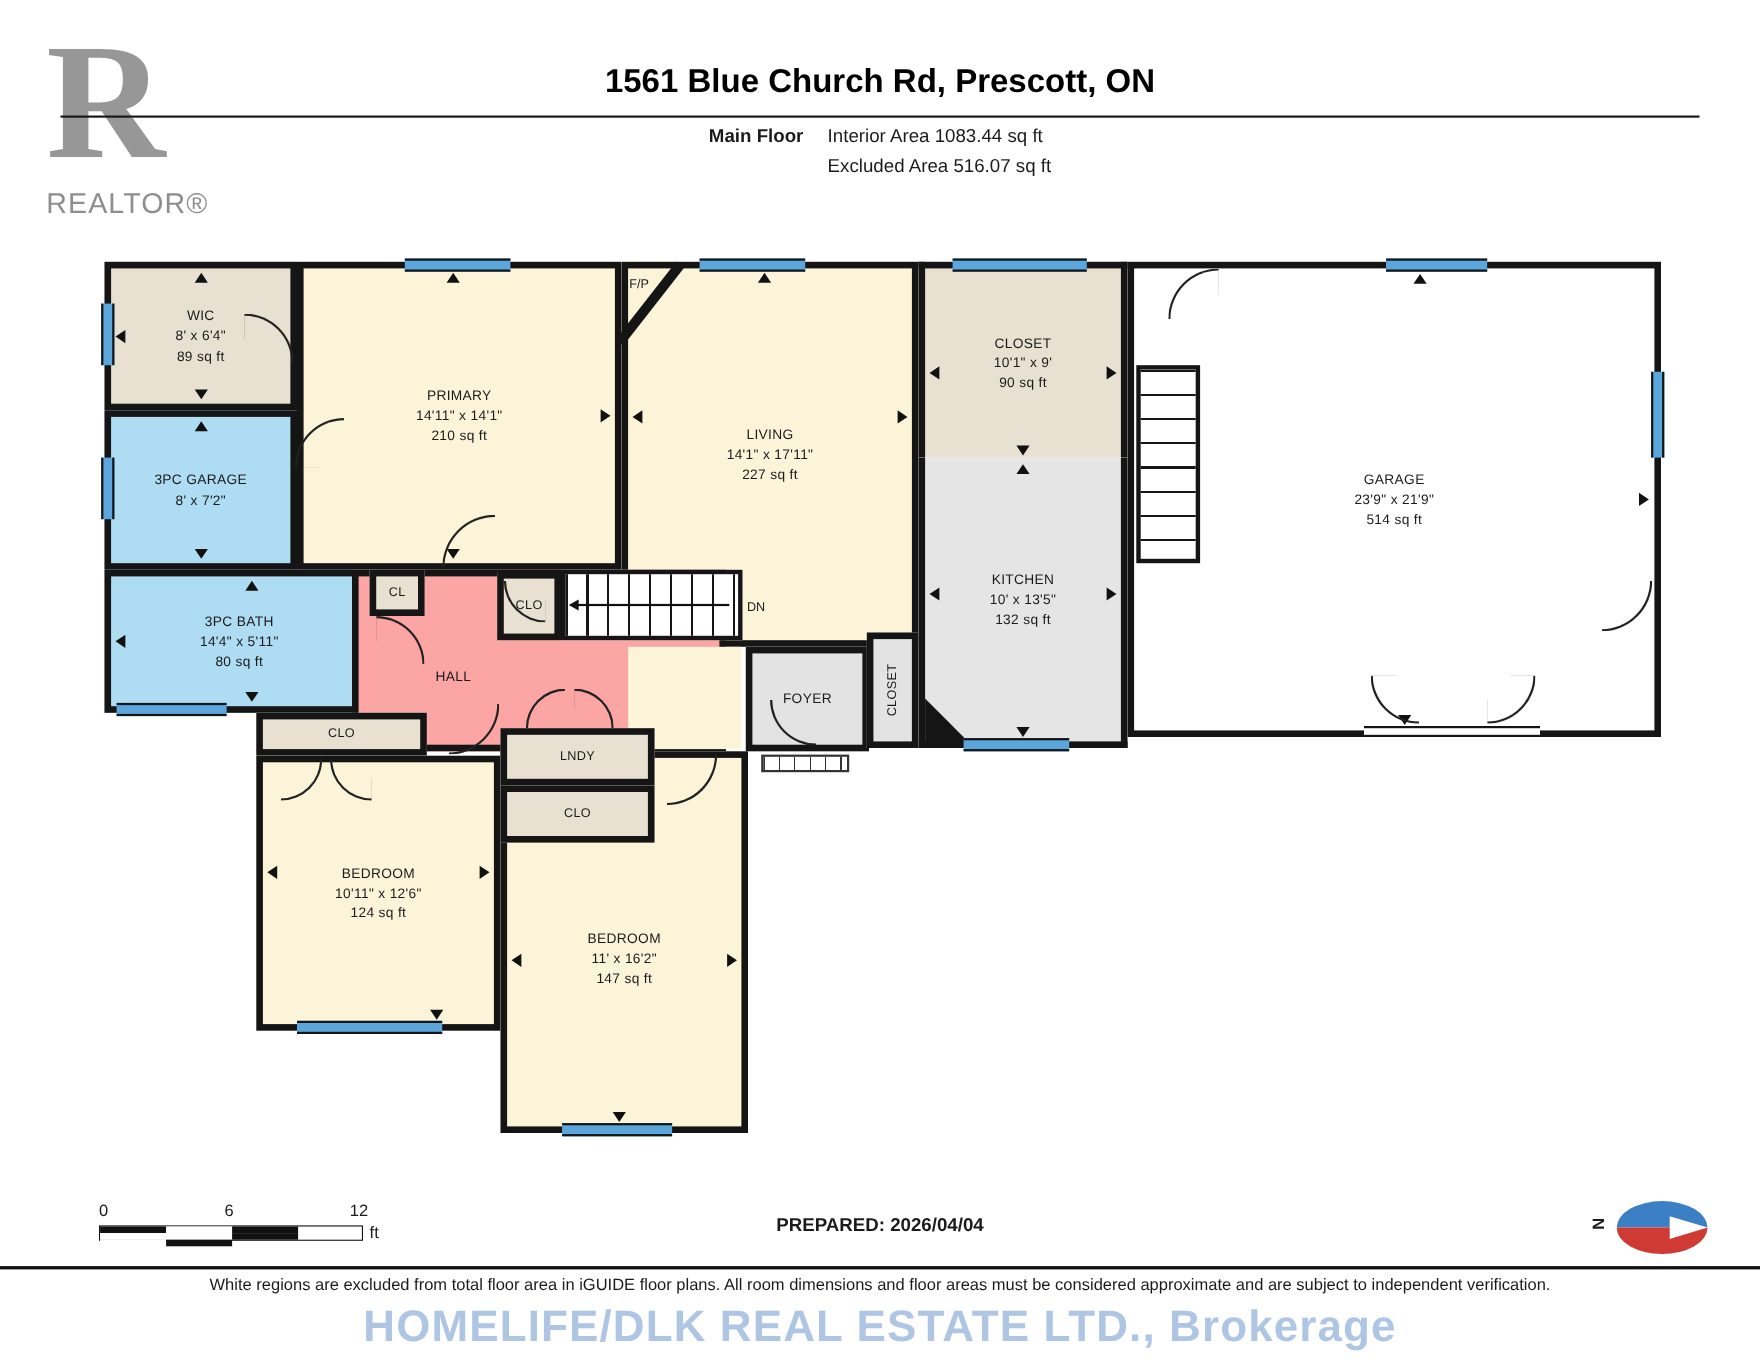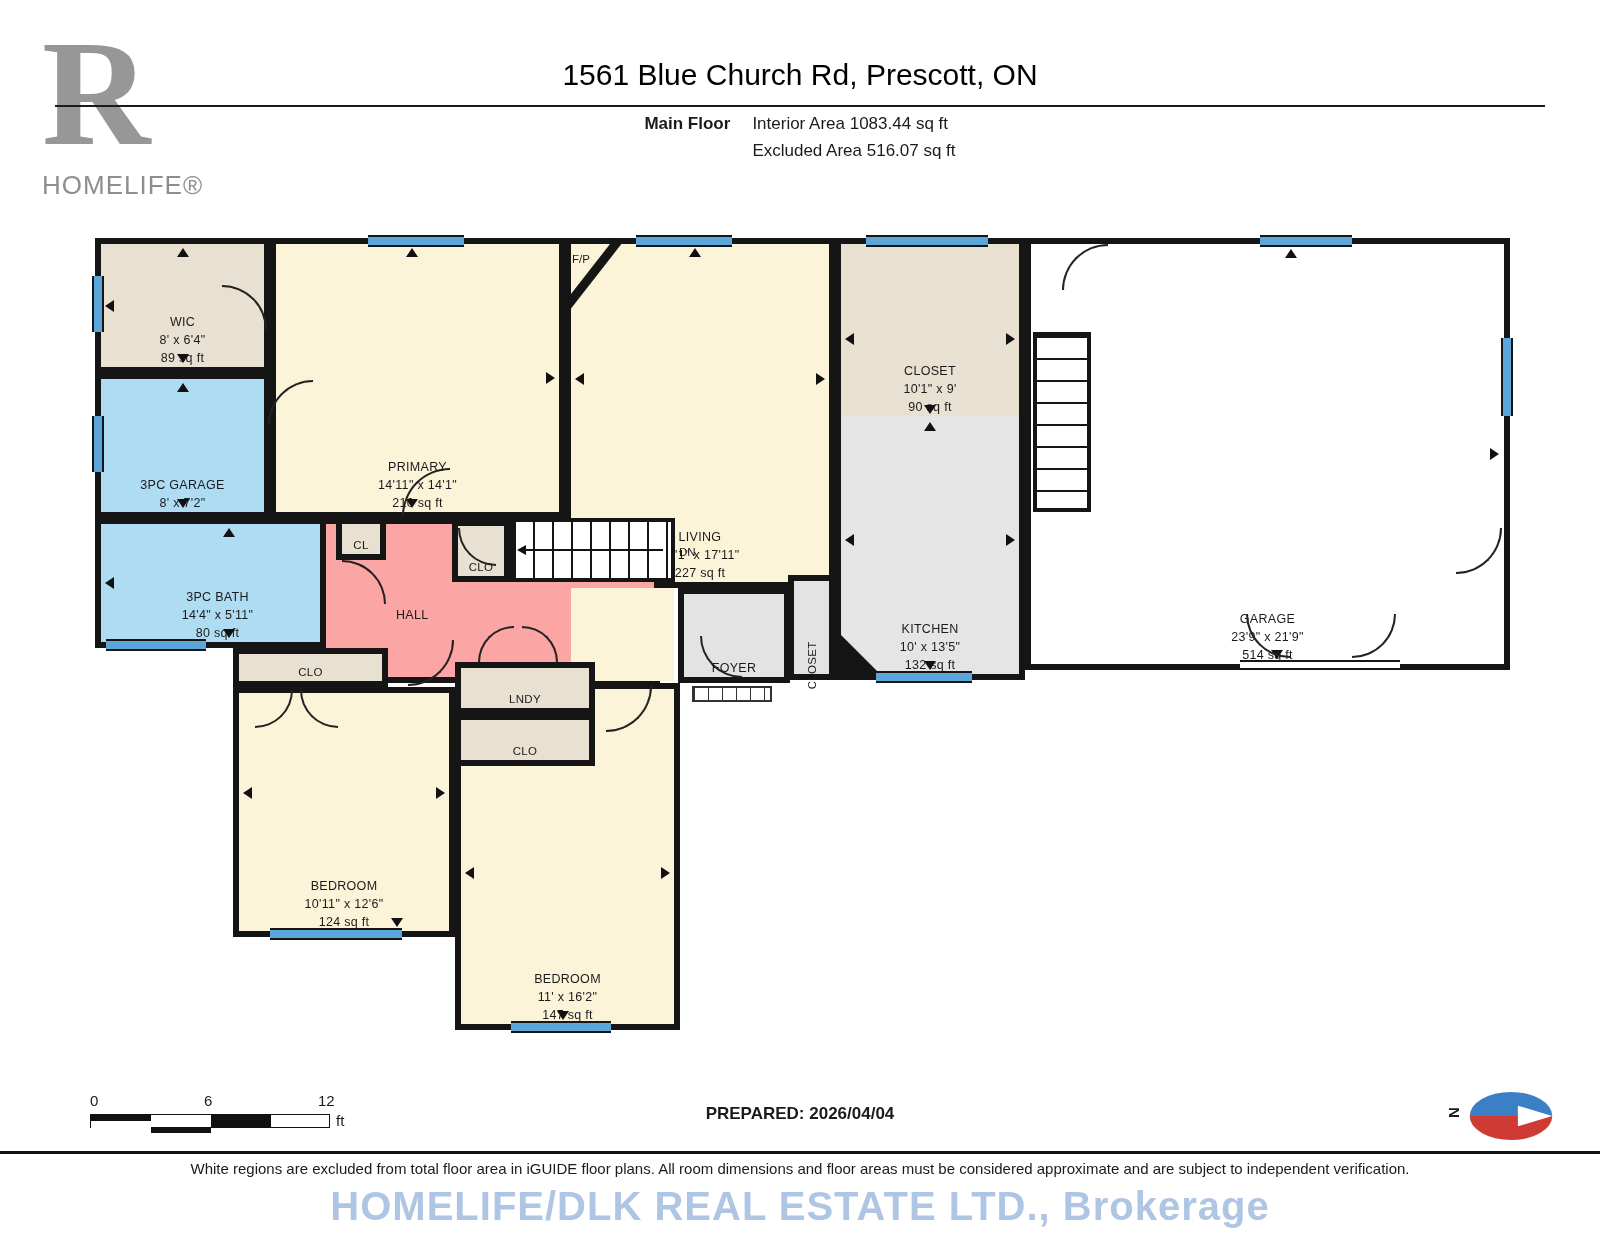--- a/index.html
+++ b/index.html
@@ -3,28 +3,28 @@
 <meta charset="utf-8">
 <style>
   html,body{margin:0;padding:0}
   body{width:1600px;height:1239px;position:relative;background:#fff;overflow:hidden;
        font-family:"Liberation Sans",sans-serif;color:#1b1b1b}
 
   
   .logo{position:absolute;left:42px;top:18px;width:150px;text-align:left}
   .logo-r{font-family:"Liberation Serif",serif;font-weight:bold;font-size:150px;line-height:1;color:#979797}
   .logo-word{font-size:26px;color:#8e8e8e;letter-spacing:1px;margin-top:2px}
-  .title{position:absolute;left:0;top:58px;width:100%;text-align:center;font-size:30px;font-weight:normal;color:#000}
+  .title{position:absolute;left:0;top:58px;width:100%;text-align:center;font-size:30px;font-weight:bold;color:#000}
   .hline{position:absolute;left:55px;top:105px;width:1490px;height:2px;background:#1a1a1a}
   .subhead{position:absolute;left:0;top:114px;width:100%;display:flex;justify-content:center;gap:22px;font-size:17px}
   .subhead .floor{font-weight:bold}
   .subhead .areas div{margin-bottom:7px}
 
   
-  .room{position:absolute;box-sizing:border-box;border:6px solid #151515;display:flex;align-items:flex-end;justify-content:center}
+  .room{position:absolute;box-sizing:border-box;border:6px solid #151515;display:flex;align-items:center;justify-content:center}
   .rlabel{text-align:center;font-size:12.5px;line-height:1.45;letter-spacing:.3px;color:#1b1b1b;z-index:3}
   .rlabel.sm{font-size:11.5px}
   .vert{transform:rotate(-90deg)}
   .patch{position:absolute;background:#fcf4d9}
   .winh{position:absolute;height:12px;background:#5ba7db;border-top:2px solid #151515;border-bottom:2px solid #151515;box-sizing:border-box;z-index:6}
   .winv{position:absolute;width:12px;background:#5ba7db;border-left:2px solid #151515;border-right:2px solid #151515;box-sizing:border-box;z-index:6}
   .arc{position:absolute;box-sizing:border-box;z-index:5}
   .arc-tl{border-top:2px solid #222;border-left:2px solid #222;border-radius:100% 0 0 0}
   .arc-tr{border-top:2px solid #222;border-right:2px solid #222;border-radius:0 100% 0 0}
   .arc-bl{border-bottom:2px solid #222;border-left:2px solid #222;border-radius:0 0 0 100%}
@@ -57,21 +57,21 @@
   .compass-n{position:absolute;left:0;top:14px;font-size:15px;font-weight:bold;transform:rotate(-90deg)}
   .footline{position:absolute;left:0;top:1151px;width:1600px;height:3px;background:#111}
   .disclaimer{position:absolute;left:0;top:1160px;width:100%;text-align:center;font-size:15px;color:#1b1b1b}
   .watermark{position:absolute;left:0;top:1184px;width:100%;text-align:center;font-size:40px;font-weight:600;color:rgba(120,158,210,.6);letter-spacing:1px;white-space:nowrap}
 </style>
 </head>
 <body>
 
 <div class="logo">
   <div class="logo-r">R</div>
-  <div class="logo-word">HOMELIFE®</div>
+  <div class="logo-word">REALTOR®</div>
 </div>
 <div class="title">1561 Blue Church Rd, Prescott, ON</div>
 <div class="hline"></div>
 <div class="subhead">
   <div class="floor">Main Floor</div>
   <div class="areas">
     <div>Interior Area 1083.44 sq ft</div>
     <div>Excluded Area 516.07 sq ft</div>
   </div>
 </div>

